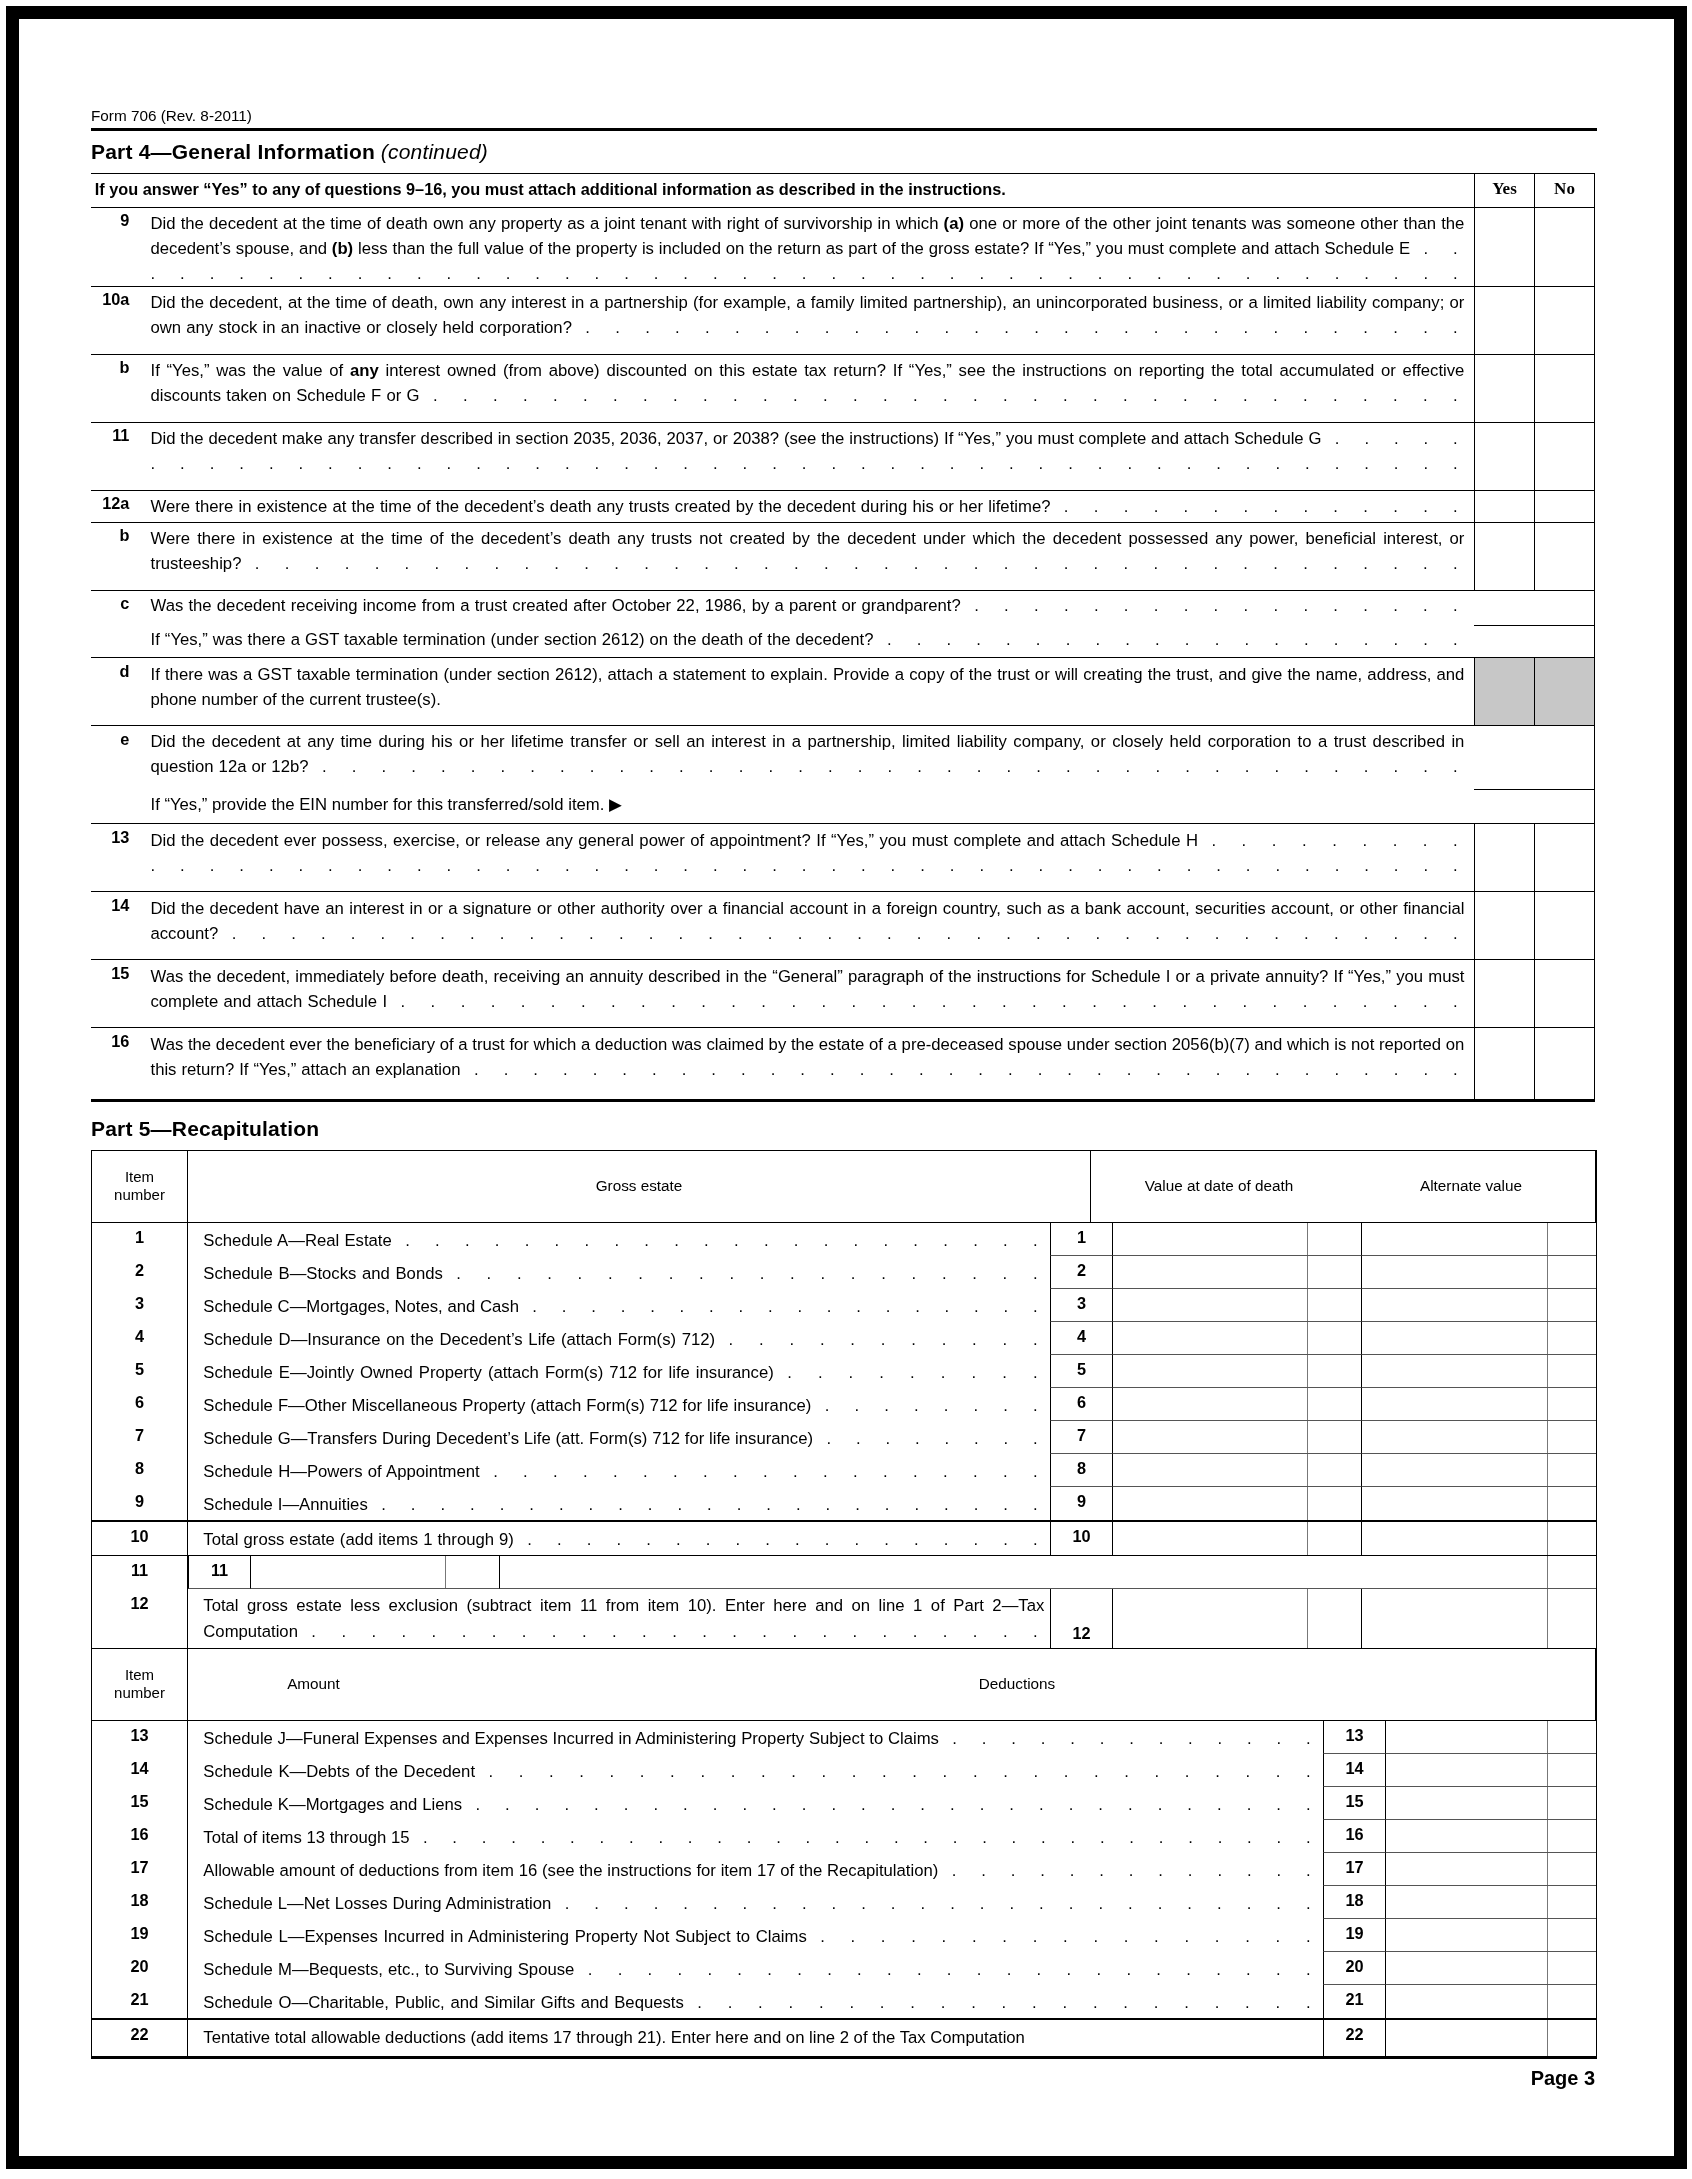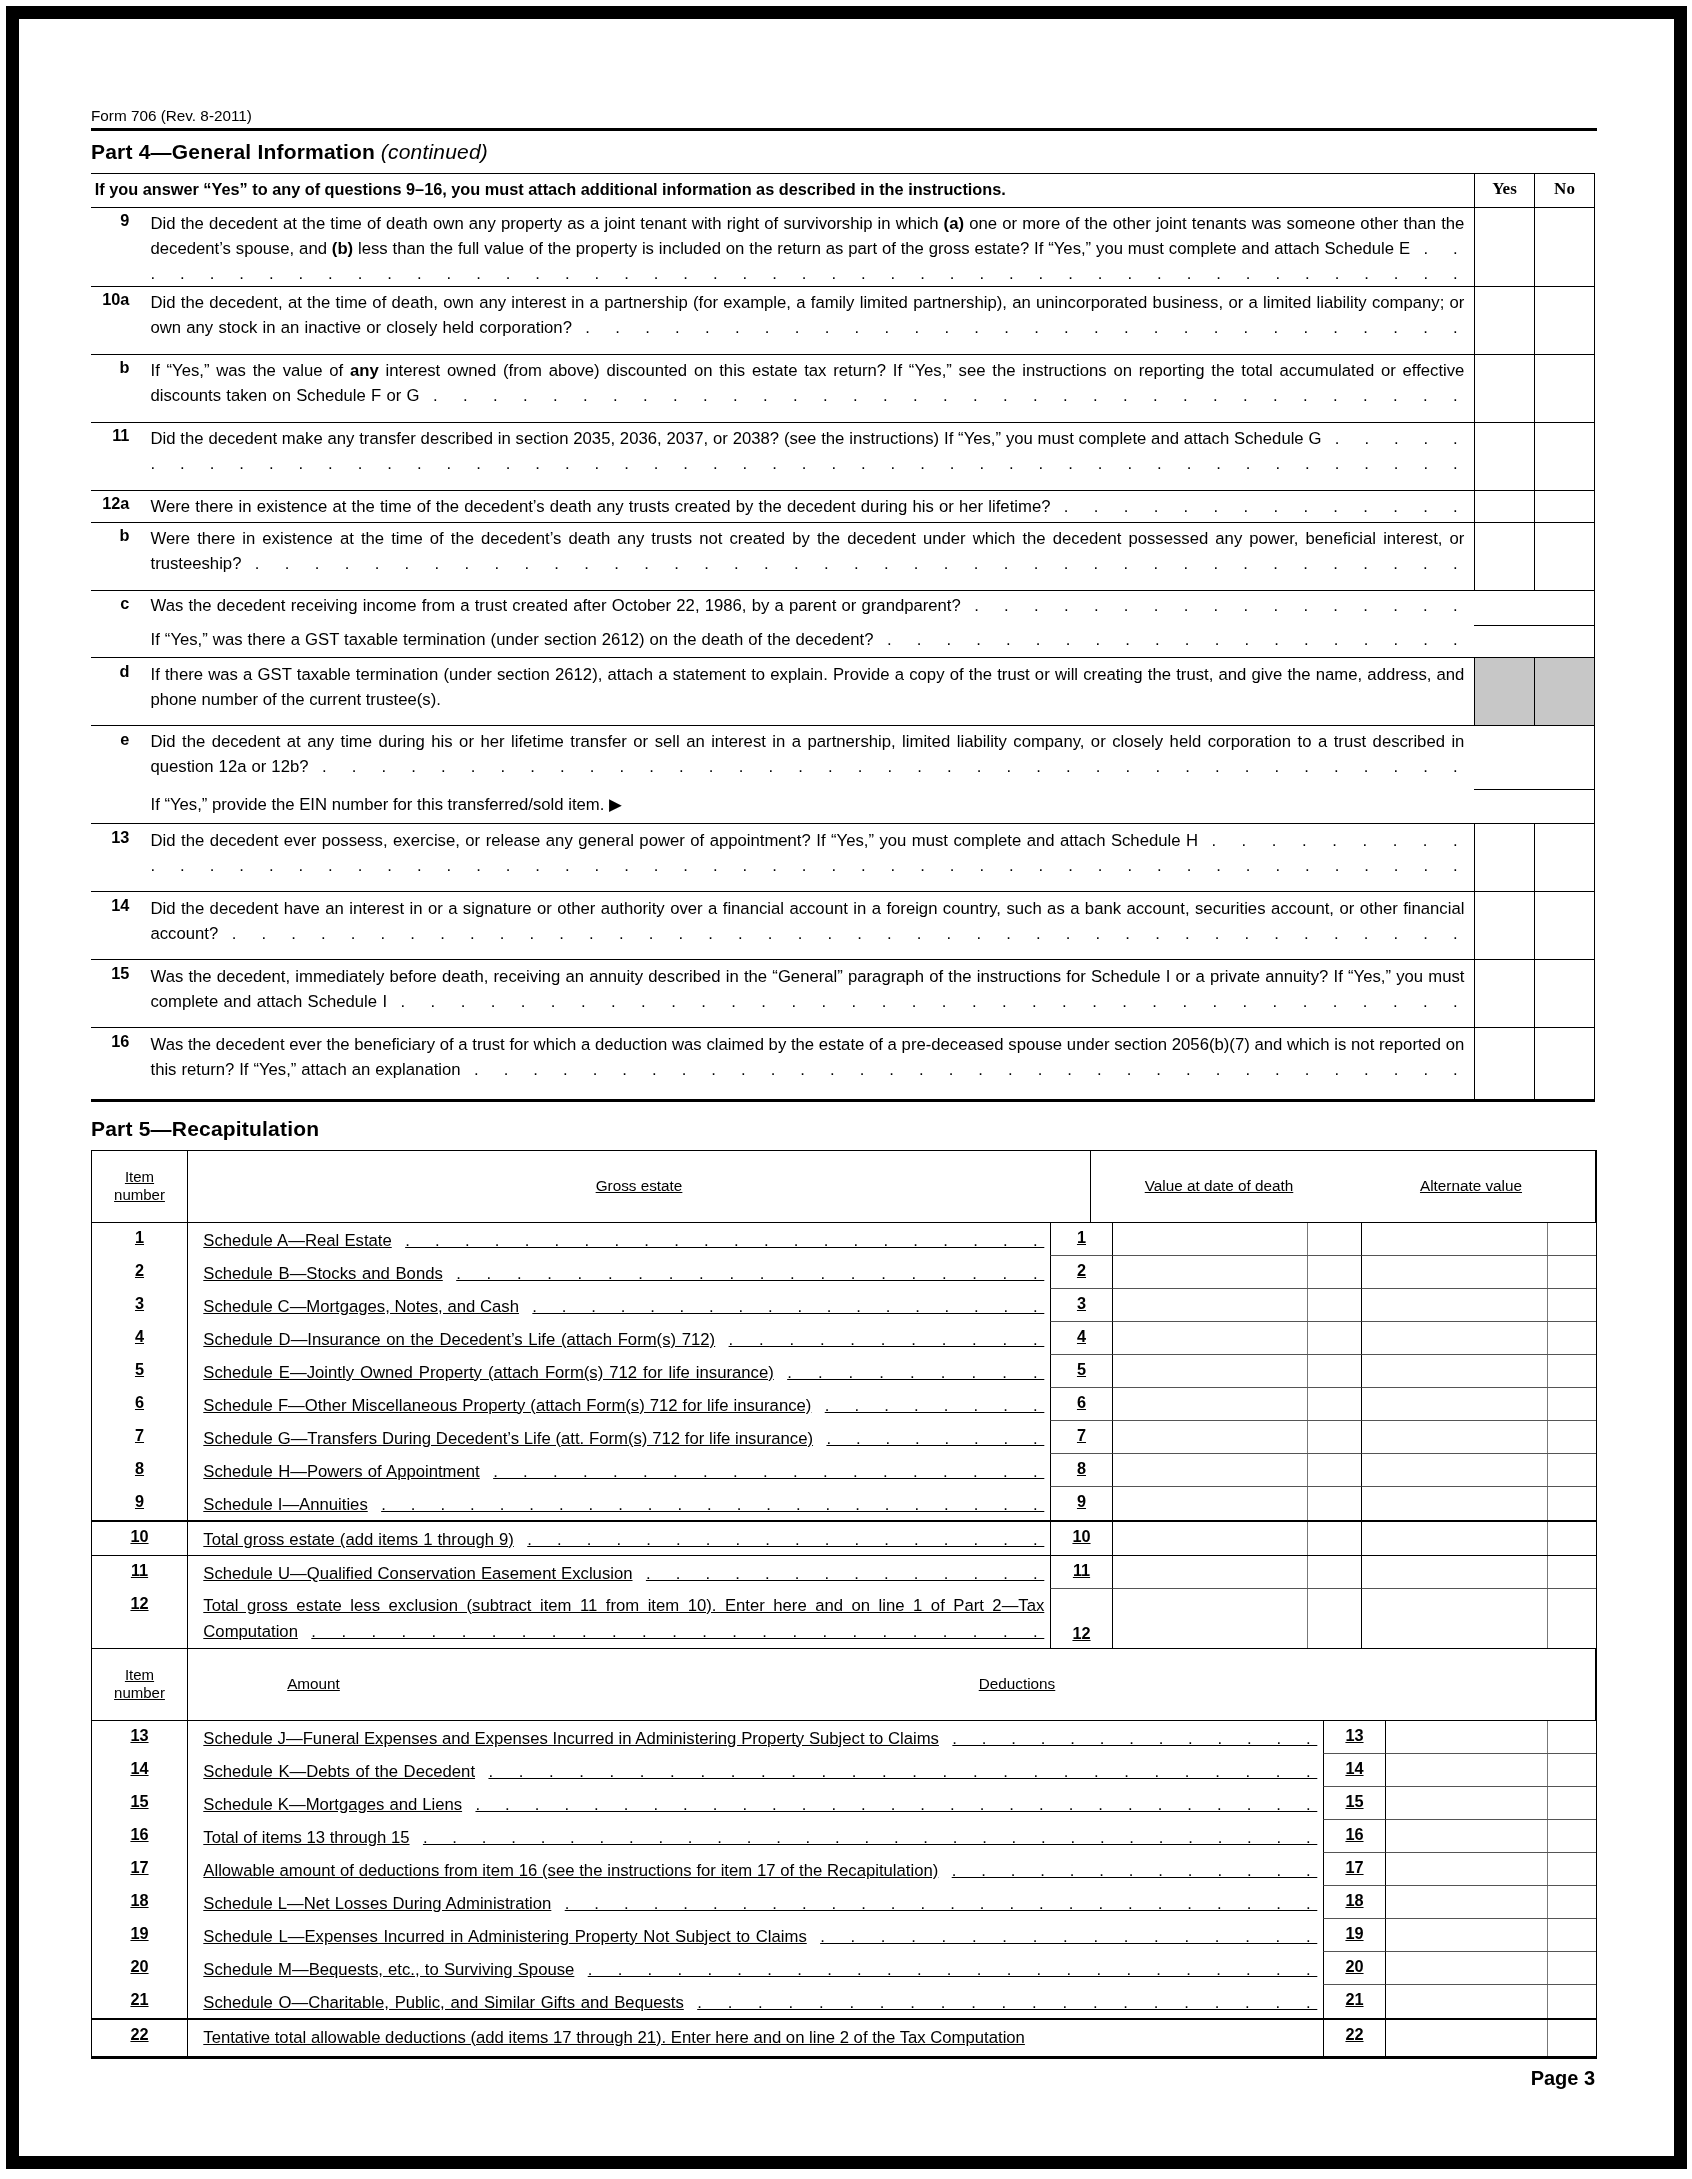--- a/index.html
+++ b/index.html
@@ -28,21 +28,21 @@
   .qtext.l3{height:76px;}
   .leader::after{content:". . . . . . . . . . . . . . . . . . . . . . . . . . . . . . . . . . . . . . . . . . . . . . . . . . . . . . . . . . . . . . . . . . . . . .";letter-spacing:6.7px;word-spacing:6.7px;padding-left:13.4px;}
   .qans{width:60px;flex:none;border-left:1.9px solid #000;box-sizing:border-box;}
   .qans.shaded{background:#c7c7c7;}
   .qcol{flex:1;display:flex;flex-direction:column;min-width:0;}
   .subrow{display:flex;align-items:flex-start;}
   .subrow .qtext{padding-top:2.9px;}
   .sub2 .qans{border-top:1.9px solid #000;}
 
   
-  .p5{border:1.9px solid #000;border-bottom-width:3.8px;width:1506px;box-sizing:border-box;text-decoration:underline;}
+  .p5{border:1.9px solid #000;border-bottom-width:3.8px;width:1506px;box-sizing:border-box;}
   .p5h{display:flex;height:71px;border-bottom:1.9px solid #000;align-items:stretch;}
   .p5h2{border-top:1.9px solid #000;}
   .hcell{display:flex;align-items:center;justify-content:center;text-align:center;font-size:15px;line-height:18px;box-sizing:border-box;}
   .h-item{width:96px;border-right:1.9px solid #000;padding:0 13.4px;}
   .h-desc{width:903px;border-right:1.9px solid #000;font-size:15.3px;}
   .h-desc2{width:1157px;border-right:1.9px solid #000;font-size:15.3px;}
   .h-alt{width:249px;border-right:1.9px solid #000;font-size:15.3px;}
   .h-flex{flex:1;font-size:15.3px;}
   .p5row{display:flex;align-items:stretch;}
   .c-item{width:96px;flex:none;border-right:1.9px solid #000;text-align:center;font-weight:bold;font-size:16.3px;padding-top:4.8px;box-sizing:border-box;}
@@ -267,21 +267,20 @@
       </div>
       <div class="p5row fb2" style="height:33px">
         <div class="c-item">10</div>
         <div class="c-desc leader">Total gross estate (add items 1 through 9)</div>
         <div class="c-ln">10</div>
         <div class="c-amt alt"></div>
         <div class="c-amt"></div>
       </div>
       <div class="p5row cb" style="height:33px">
         <div class="c-item">11</div>
-        <div class="c-desc leader">Schedule U—Qualified Conservation Easement Exclusion</div>
         <div class="c-ln">11</div>
         <div class="c-amt alt"></div>
         <div class="c-amt"></div>
       </div>
       <div class="p5row" style="height:59px">
         <div class="c-item">12</div>
         <div class="c-desc two leader">Total gross estate less exclusion (subtract item 11 from item 10). Enter here and on line 1 of Part 2—Tax Computation</div>
         <div class="c-ln bot">12</div>
         <div class="c-amt alt"></div>
         <div class="c-amt"></div>

